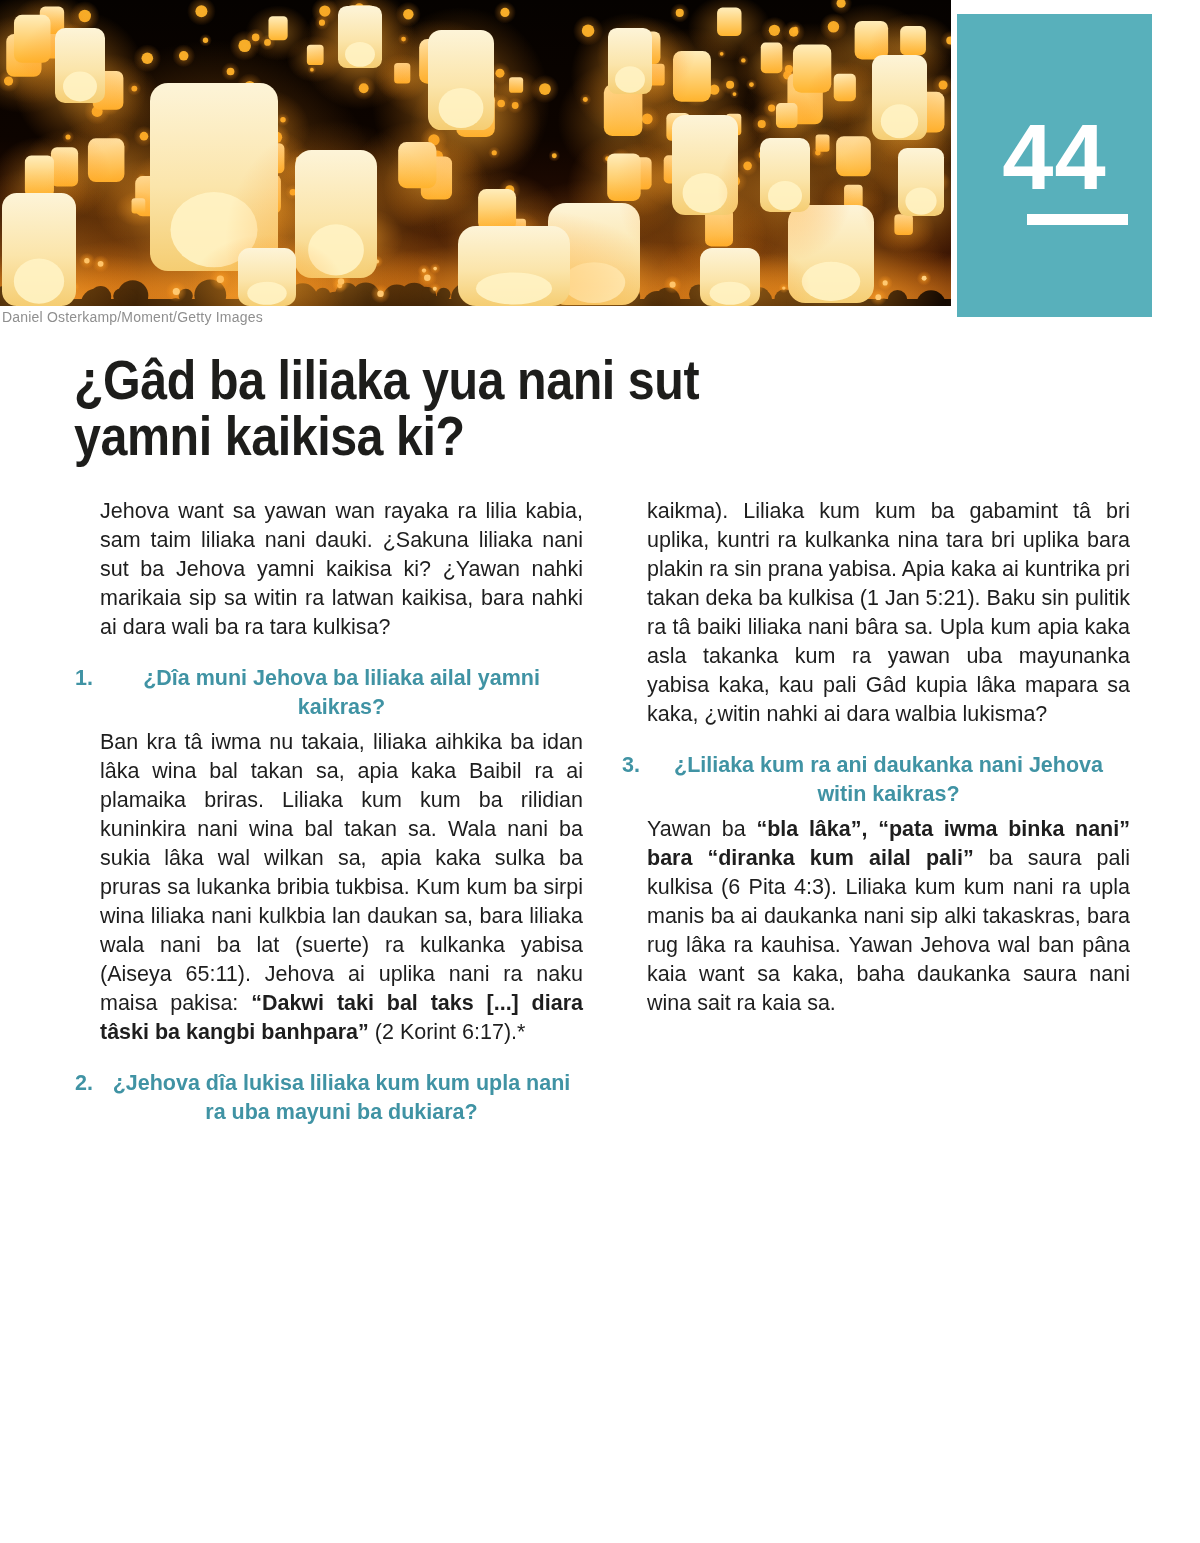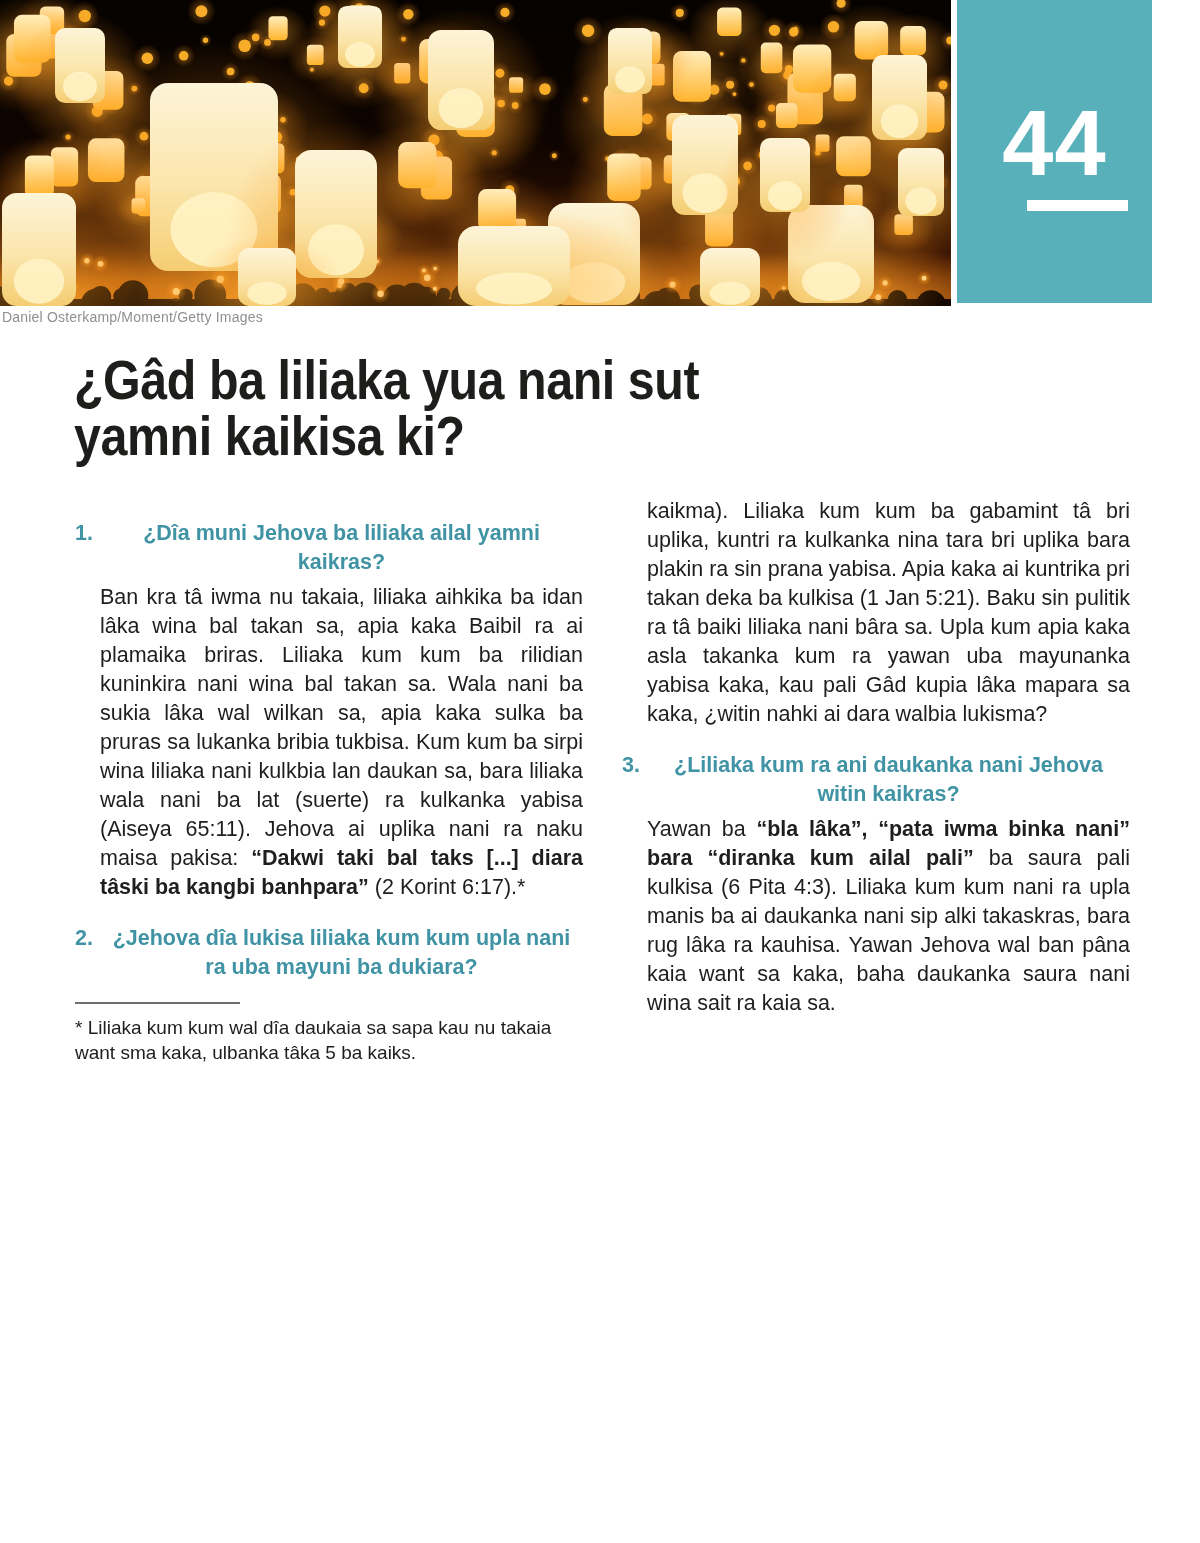--- a/index.html
+++ b/index.html
@@ -14,21 +14,21 @@
   .page { position:relative; width:1200px; height:1543px; background:#fff; }
 
   
   .hero {
     position:absolute; left:0; top:0; width:951px; height:306px;
     background:#070300; overflow:hidden;
   }
   .hero svg { display:block; width:951px; height:306px; }
 
   .chapter-box {
-    position:absolute; left:957px; top:0; width:195px; height:303px;
+    position:absolute; left:957px; top:14px; width:195px; height:303px;
   }
   .chapter-num {
     position:absolute; top:97px; left:0; width:100%;
     text-align:center; color:#ffffff; font-weight:bold;
     font-size:92px; line-height:1; letter-spacing:1px;
   }
   .chapter-bar {
     position:absolute; top:200px; left:70px; width:101px; height:11px;
     background:#ffffff;
   }
@@ -637,36 +637,33 @@
   </div>
 
   <div class="credit">Daniel Osterkamp/Moment/Getty Images</div>
 
   <h1 class="title">
     <div>¿Gâd ba liliaka yua nani sut</div>
     <div>yamni kaikisa ki?</div>
   </h1>
 
   <div class="col col-left">
+    <p class="para">Jehova want sa yawan wan rayaka ra lilia kabia, sam taim liliaka nani dauki. ¿Sakuna liliaka nani sut ba Jehova yamni kaikisa ki? ¿Yawan nahki marikaia sip sa witin ra latwan kaikisa, bara nahki ai dara wali ba ra tara kulkisa?</p>
 
     <div class="q-head" style="color: rgb(64, 147, 164);">
       <span class="q-num">1.</span>
       <span class="q-text">¿Dîa muni Jehova ba liliaka ailal yamni kaikras?</span>
     </div>
     <p class="para"><span>Ban kra tâ iwma nu takaia, liliaka aihkika ba idan lâka wina bal takan sa, apia kaka Baibil ra ai plamaika briras. Liliaka kum kum ba rilidian kuninkira nani wina bal takan sa. Wala nani ba sukia lâka wal wilkan sa, apia kaka sulka ba pruras sa lukanka bribia tukbisa. Kum kum ba sirpi wina liliaka nani kulkbia lan daukan sa, bara liliaka wala nani ba lat (suerte) ra kulkanka yabisa (Aiseya 65:11). Jehova ai uplika nani ra naku maisa pakisa: </span><span class="b">“Dakwi taki bal taks [...] diara tâski ba kangbi banhpara”</span><span> (2 Korint 6:17).*</span></p>
 
     <div class="q-head" style="color: rgb(64, 147, 164);">
       <span class="q-num">2.</span>
       <span class="q-text">¿Jehova dîa lukisa liliaka kum kum upla nani ra uba mayuni ba dukiara?</span>
     </div>
 
-    <div class="footnote">
-      <div class="footnote-rule"></div>
-      <div class="footnote-text">* Liliaka kum kum wal dîa daukaia sa sapa kau nu takaia want sma kaka, ulbanka tâka 5 ba kaiks.</div>
-    </div>
   </div>
 
   <div class="col col-right">
     <p class="para">kaikma). Liliaka kum kum ba gabamint tâ bri uplika, kuntri ra kulkanka nina tara bri uplika bara plakin ra sin prana yabisa. Apia kaka ai kuntrika pri takan deka ba kulkisa (1 Jan 5:21). Baku sin pulitik ra tâ baiki liliaka nani bâra sa. Upla kum apia kaka asla takanka kum ra yawan uba mayunanka yabisa kaka, kau pali Gâd kupia lâka mapara sa kaka, ¿witin nahki ai dara walbia lukisma?</p>
 
     <div class="q-head" style="color: rgb(64, 147, 164);">
       <span class="q-num">3.</span>
       <span class="q-text">¿Liliaka kum ra ani daukanka nani Jehova witin kaikras?</span>
     </div>
     <p class="para"><span>Yawan ba </span><span class="b">“bla lâka”, “pata iwma binka nani” bara “diranka kum ailal pali”</span><span> ba saura pali kulkisa (6 Pita 4:3). Liliaka kum kum nani ra upla manis ba ai daukanka nani sip alki takaskras, bara rug lâka ra kauhisa. Yawan Jehova wal ban pâna kaia want sa kaka, baha daukanka saura nani wina sait ra kaia sa.</span></p>

